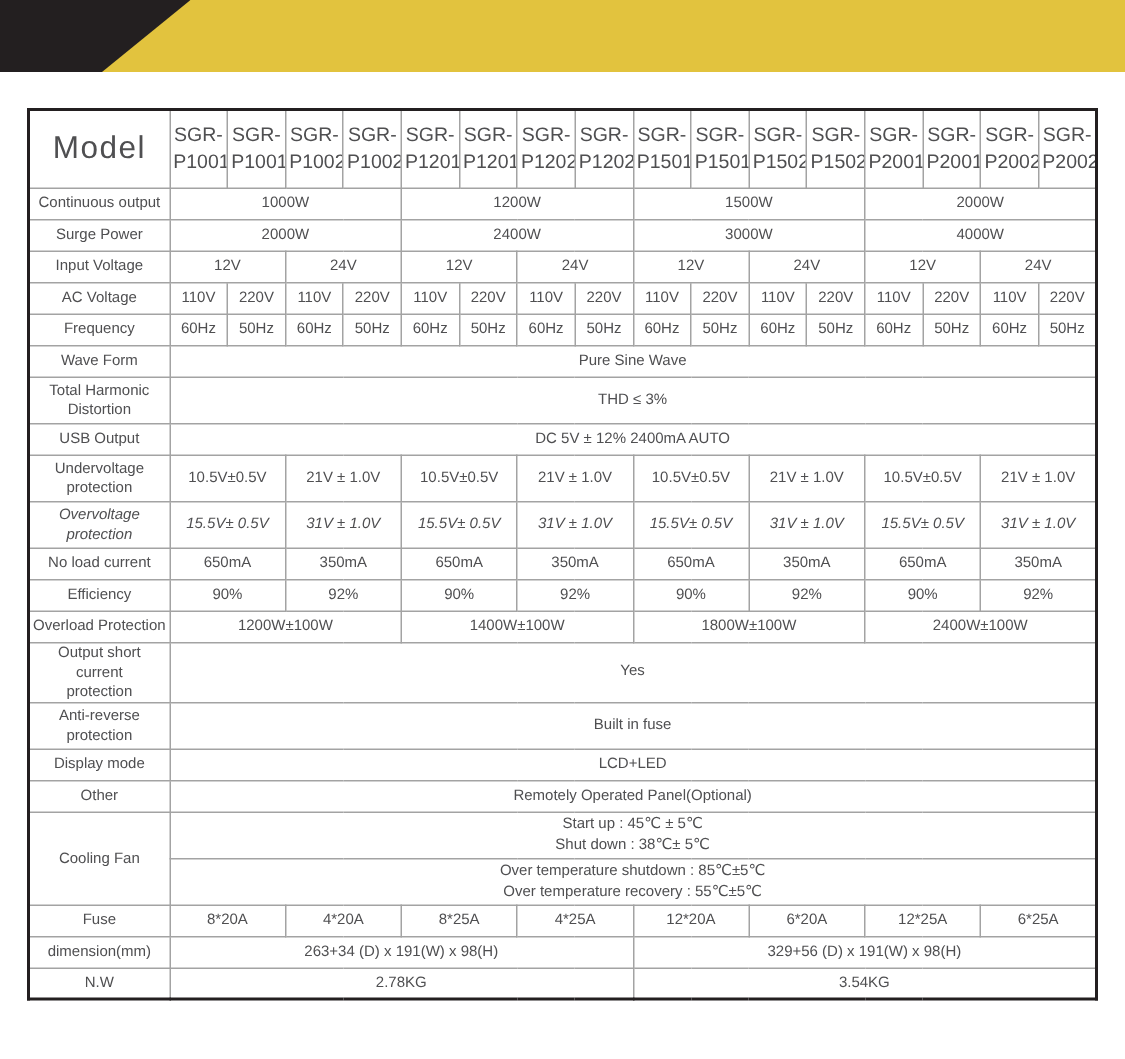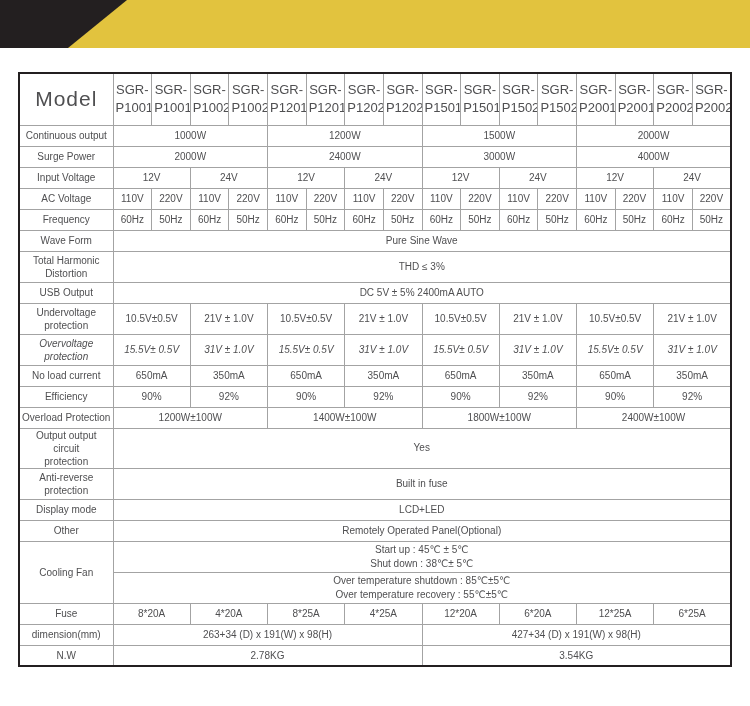--- a/index.html
+++ b/index.html
@@ -186,21 +186,21 @@
         <td class="row-label">Wave Form</td>
         <td class="value-cell" colspan="16">Pure Sine Wave</td>
       </tr>
       <tr style="height: 31px;">
         <td class="row-label">Total Harmonic
 Distortion</td>
         <td class="value-cell" colspan="16">THD ≤ 3%</td>
       </tr>
       <tr style="height: 21px;">
         <td class="row-label">USB Output</td>
-        <td class="value-cell" colspan="16">DC 5V ± 5% 2400mA AUTO</td>
+        <td class="value-cell" colspan="16">DC 5V ± 12% 2400mA AUTO</td>
       </tr>
       <tr style="height: 31px;">
         <td class="row-label">Undervoltage
 protection</td>
         <td class="value-cell" colspan="2">10.5V±0.5V</td>
         <td class="value-cell" colspan="2">21V ± 1.0V</td>
         <td class="value-cell" colspan="2">10.5V±0.5V</td>
         <td class="value-cell" colspan="2">21V ± 1.0V</td>
         <td class="value-cell" colspan="2">10.5V±0.5V</td>
         <td class="value-cell" colspan="2">21V ± 1.0V</td>
@@ -242,21 +242,21 @@
         <td class="value-cell" colspan="2">92%</td>
       </tr>
       <tr style="height: 21px;">
         <td class="row-label">Overload Protection</td>
         <td class="value-cell" colspan="4">1200W±100W</td>
         <td class="value-cell" colspan="4">1400W±100W</td>
         <td class="value-cell" colspan="4">1800W±100W</td>
         <td class="value-cell" colspan="4">2400W±100W</td>
       </tr>
       <tr style="height: 31px;">
-        <td class="row-label">Output output circuit
+        <td class="row-label">Output short current
 protection</td>
         <td class="value-cell" colspan="16">Yes</td>
       </tr>
       <tr style="height: 31px;">
         <td class="row-label">Anti-reverse
 protection</td>
         <td class="value-cell" colspan="16">Built in fuse</td>
       </tr>
       <tr style="height: 21px;">
         <td class="row-label">Display mode</td>
@@ -282,21 +282,21 @@
         <td class="value-cell" colspan="2">8*25A</td>
         <td class="value-cell" colspan="2">4*25A</td>
         <td class="value-cell" colspan="2">12*20A</td>
         <td class="value-cell" colspan="2">6*20A</td>
         <td class="value-cell" colspan="2">12*25A</td>
         <td class="value-cell" colspan="2">6*25A</td>
       </tr>
       <tr style="height: 21px;">
         <td class="row-label">dimension(mm)</td>
         <td class="value-cell" colspan="8">263+34 (D) x 191(W) x 98(H)</td>
-        <td class="value-cell" colspan="8">427+34 (D) x 191(W) x 98(H)</td>
+        <td class="value-cell" colspan="8">329+56 (D) x 191(W) x 98(H)</td>
       </tr>
       <tr style="height: 21px;">
         <td class="row-label">N.W</td>
         <td class="value-cell" colspan="8">2.78KG</td>
         <td class="value-cell" colspan="8">3.54KG</td>
       </tr>
     </tbody>
 </table>
 
 </body></html>

